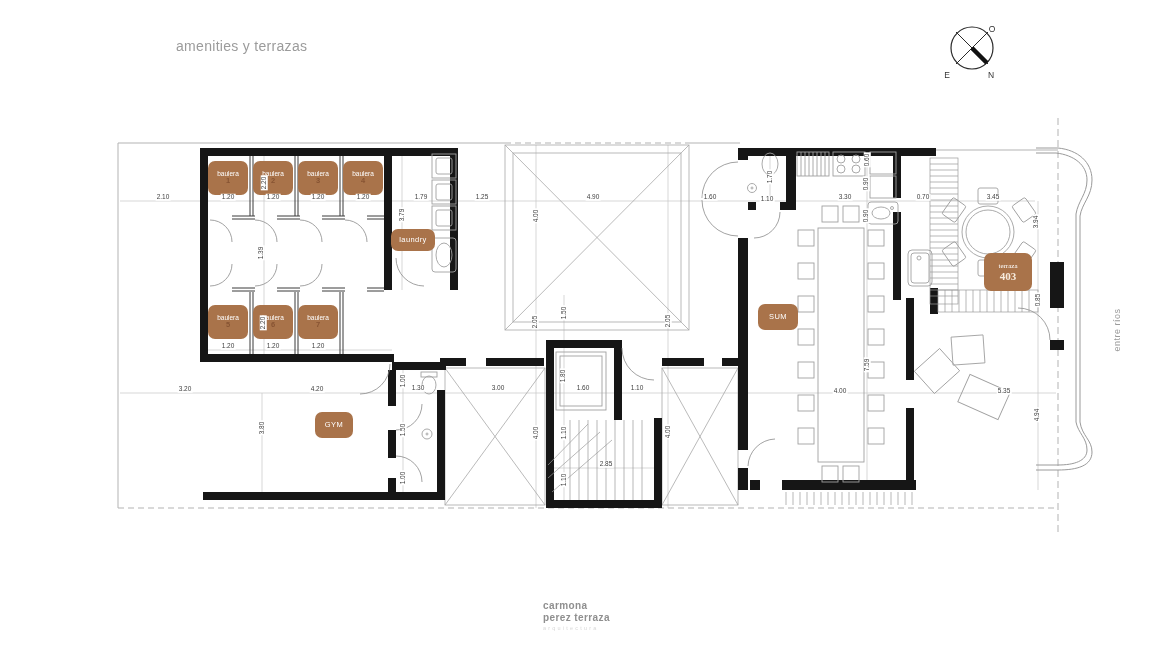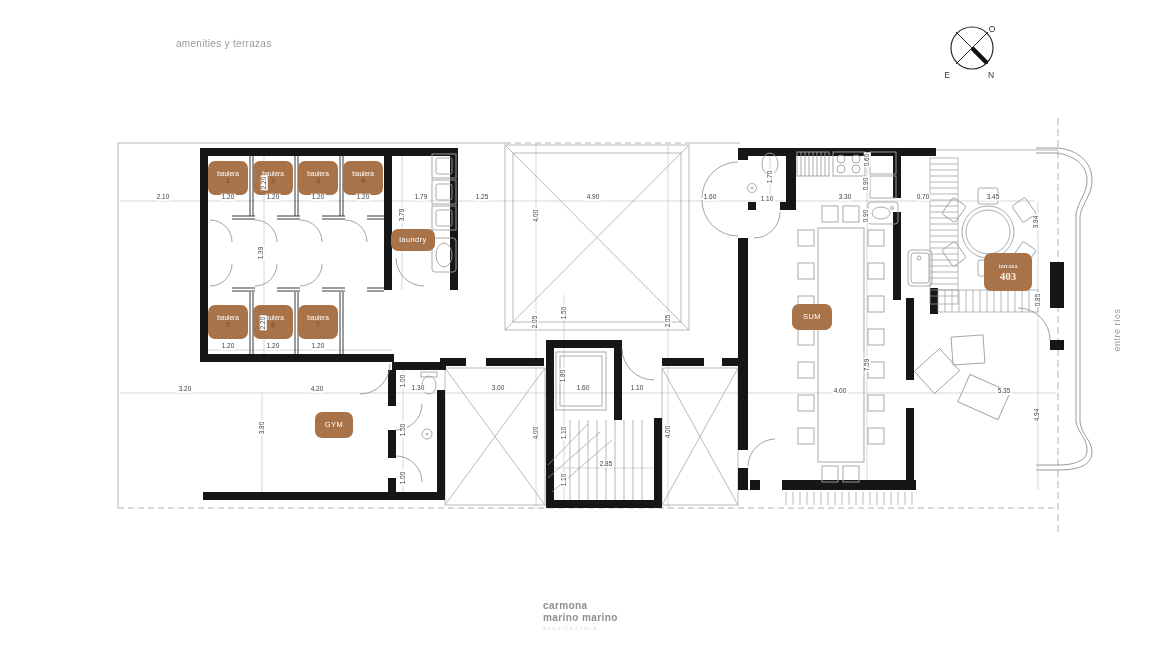--- a/index.html
+++ b/index.html
@@ -1,21 +1,21 @@
 <!DOCTYPE html>
 <html style="--badge: #a9734a; --badge-num: #875433;"><head>
 <meta charset="utf-8">
 <style>
   html,body{margin:0;padding:0;background:#ffffff;}
   .stage{position:relative;width:1157px;height:648px;background:#fff;overflow:hidden;
          font-family:"Liberation Sans", sans-serif;}
   
   .hdr{position:absolute;left:176px;top:36px;}
   .hdr .title{font-size:14.5px;color:#4a4a4a;letter-spacing:.4px;}
-  .hdr .subtitle{font-size:10px;color:#9b9b9b;margin-top:2px;letter-spacing:.3px;}
+  .hdr .subtitle{font-size:14px;color:#9b9b9b;margin-top:2px;letter-spacing:.3px;}
   
   .ftr{position:absolute;left:543px;top:600px;line-height:11.5px;}
   .ftr .f1,.ftr .f2{font-size:10px;color:#8f8f8f;letter-spacing:.4px;font-weight:bold;}
   .ftr .f3{font-size:5.5px;color:#d8d8d8;letter-spacing:2.2px;}
   
   .side-label{position:absolute;left:1117px;top:330px;transform:translate(-50%,-50%) rotate(-90deg);
               white-space:nowrap;font-size:9px;color:#9a9a9a;letter-spacing:.5px;}
   
   .overlay{position:absolute;left:0;top:0;width:1157px;height:648px;}
   .dim{position:absolute;transform:translate(-50%,-50%);font-size:6.5px;color:#3f3f3f;
@@ -254,21 +254,21 @@
         <span class="rlabel">baulera</span>
         <span class="num">6</span>
       </div>
       <div class="badge" style="left: 318px; top: 322px; width: 40px; height: 34px;">
         <span class="rlabel">baulera</span>
         <span class="num">7</span>
       </div>
       <div class="badge solo" style="left: 325px; top: 425px; width: 38px; height: 26px; margin-left: 9px;">
         <span class="rlabel">GYM</span>
       </div>
-      <div class="badge solo" style="left: 812px; top: 317px; width: 40px; height: 26px;">
+      <div class="badge solo" style="left: 778px; top: 317px; width: 40px; height: 26px;">
         <span class="rlabel">SUM</span>
       </div>
       <div class="badge big" style="left: 1008px; top: 272px; width: 48px; height: 38px; font-family: Liberation Serif, serif;">
         <span class="rlabel">terraza</span>
         <span class="num">403</span>
       </div>
       <span class="dim" style="left: 163px; top: 197px;">2.10</span>
       <span class="dim" style="left: 228px; top: 197px;">1.20</span>
       <span class="dim" style="left: 273px; top: 197px;">1.20</span>
       <span class="dim" style="left: 318px; top: 197px;">1.20</span>
@@ -330,17 +330,17 @@
     <path d="M37,40 L52,55" stroke="#111" stroke-width="4.5"></path>
     <text x="57" y="24" font-size="8.5" fill="#333" text-anchor="middle">O</text>
     <text x="12" y="70" font-size="8.5" fill="#333" text-anchor="middle">E</text>
     <text x="56" y="70" font-size="8.5" fill="#333" text-anchor="middle">N</text>
   </svg>
 
   <div class="side-label">entre ríos</div>
 
   <div class="ftr">
     <div class="f1">carmona</div>
-    <div class="f2">marino marino</div>
+    <div class="f2">perez terraza</div>
     <div class="f3">arquitectura</div>
   </div>
 
 </div>
 
 </body></html>

